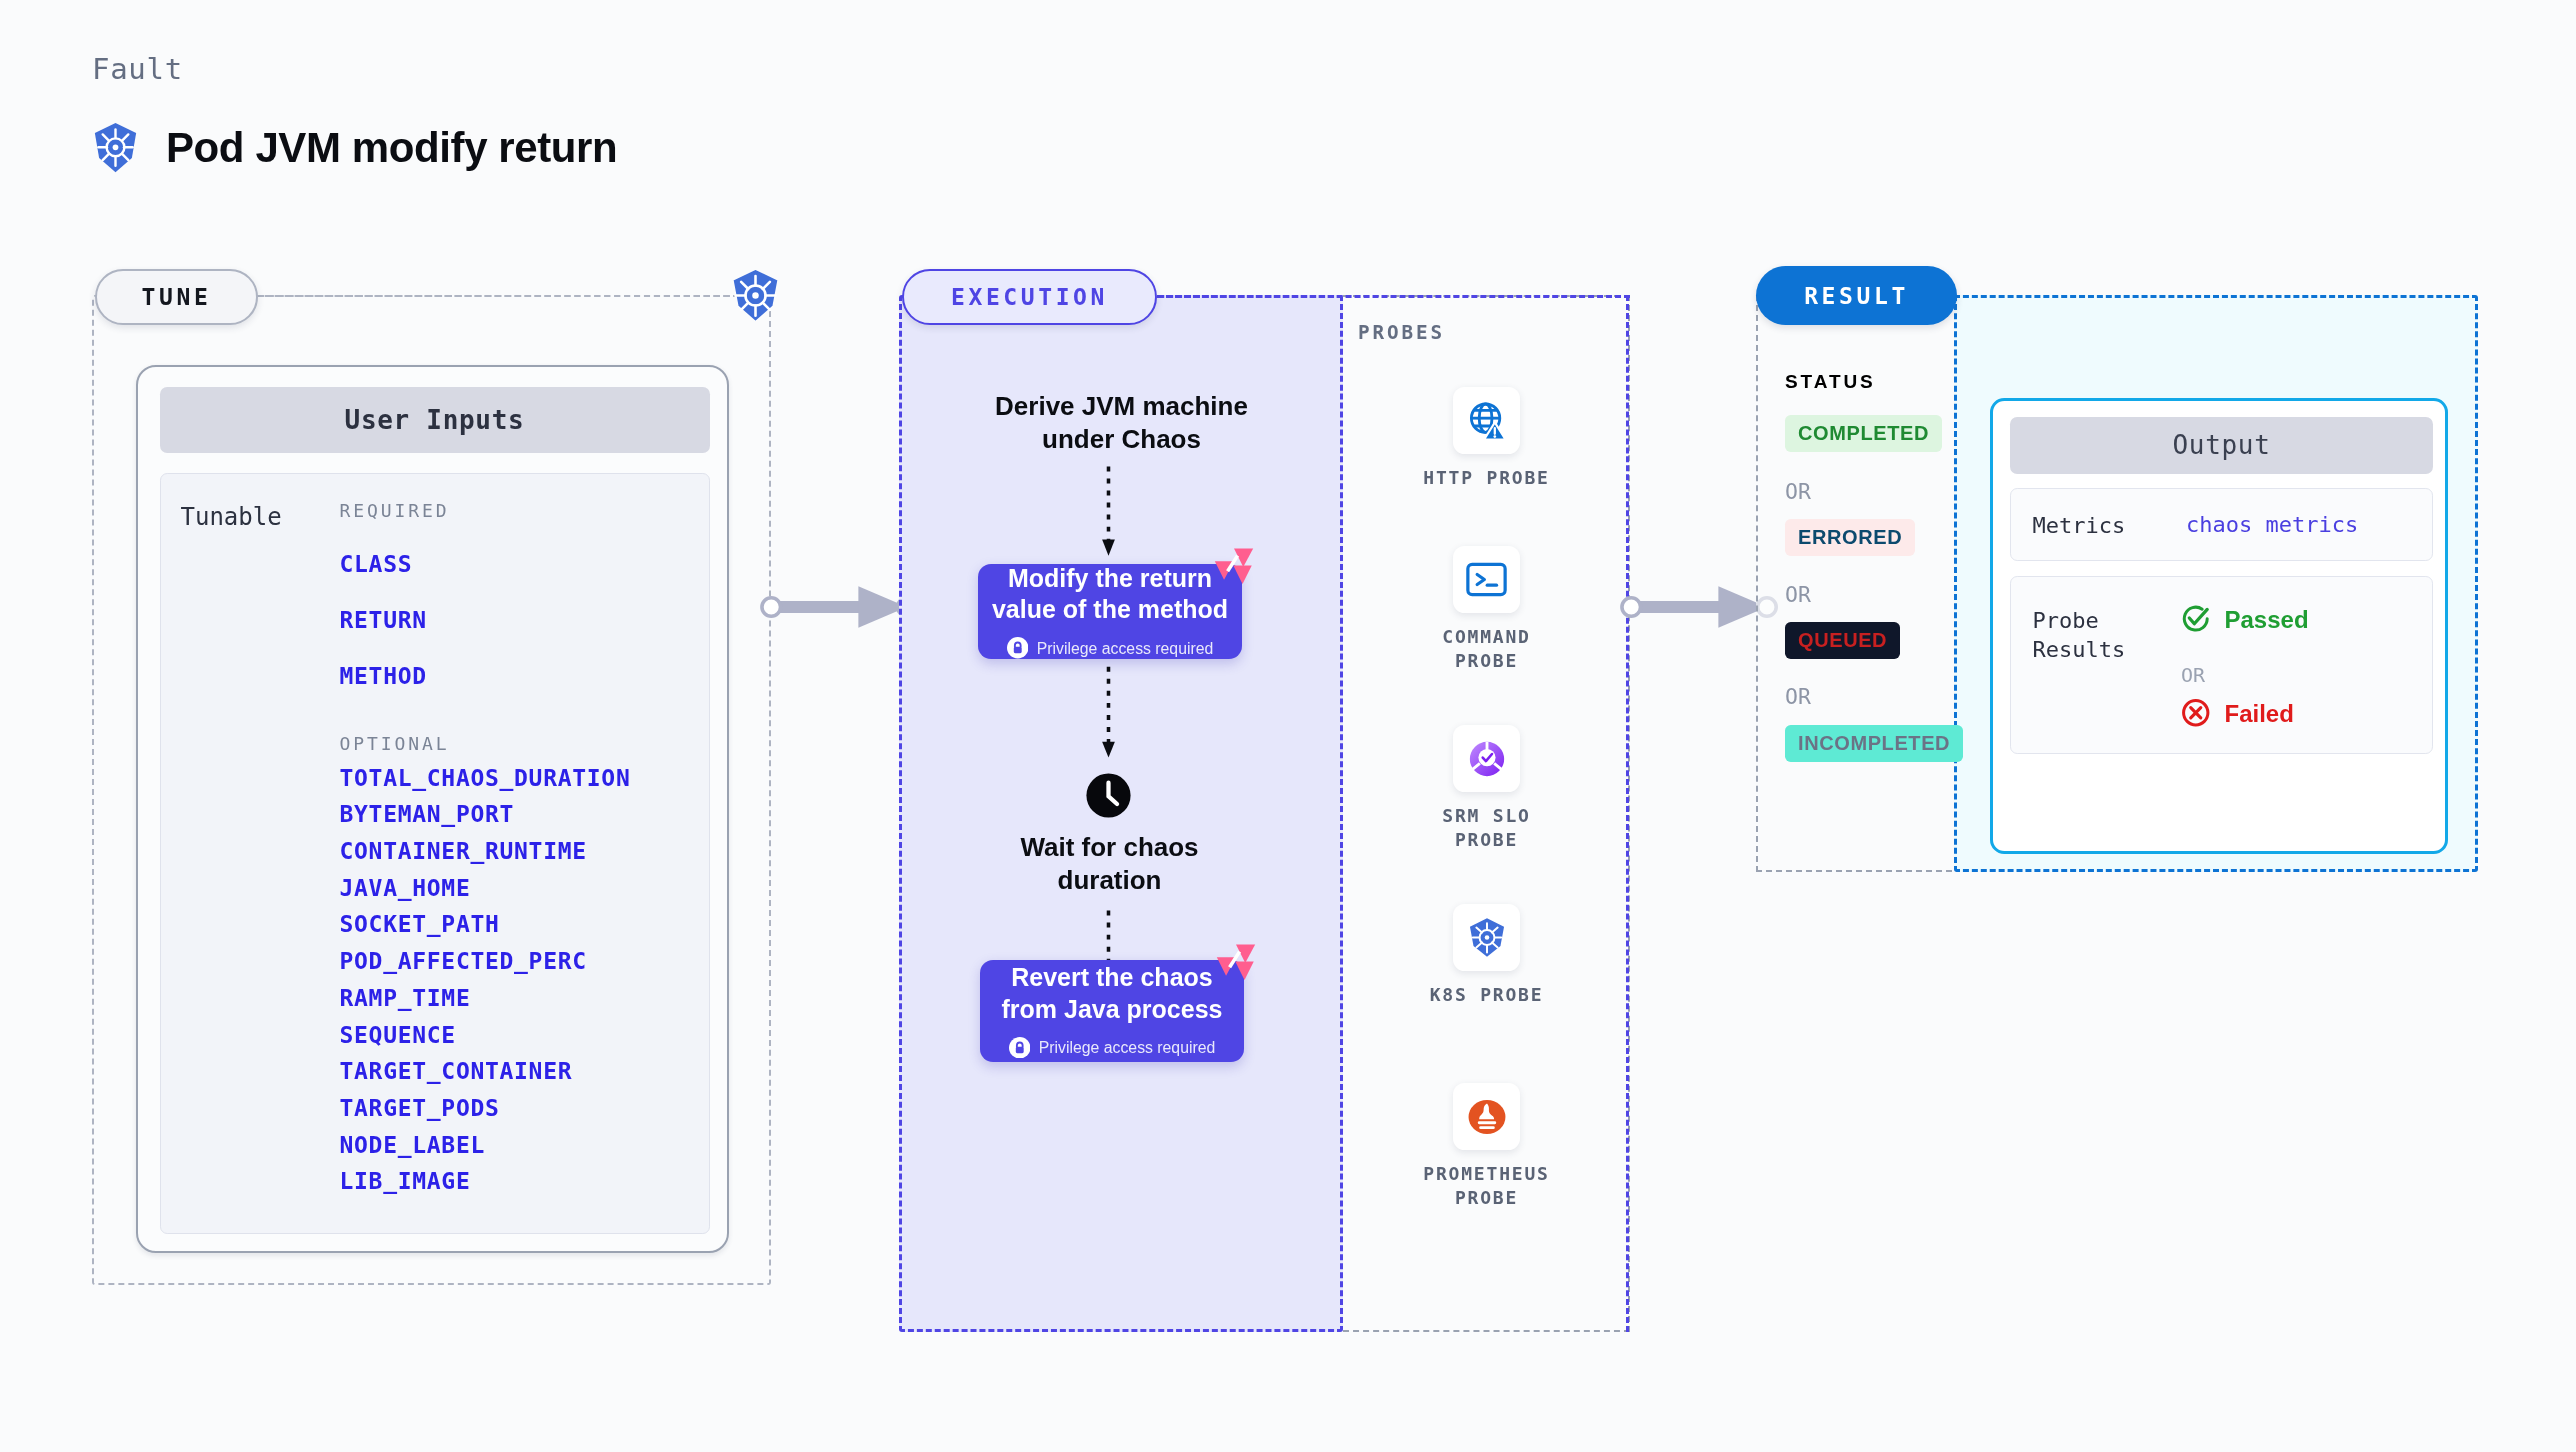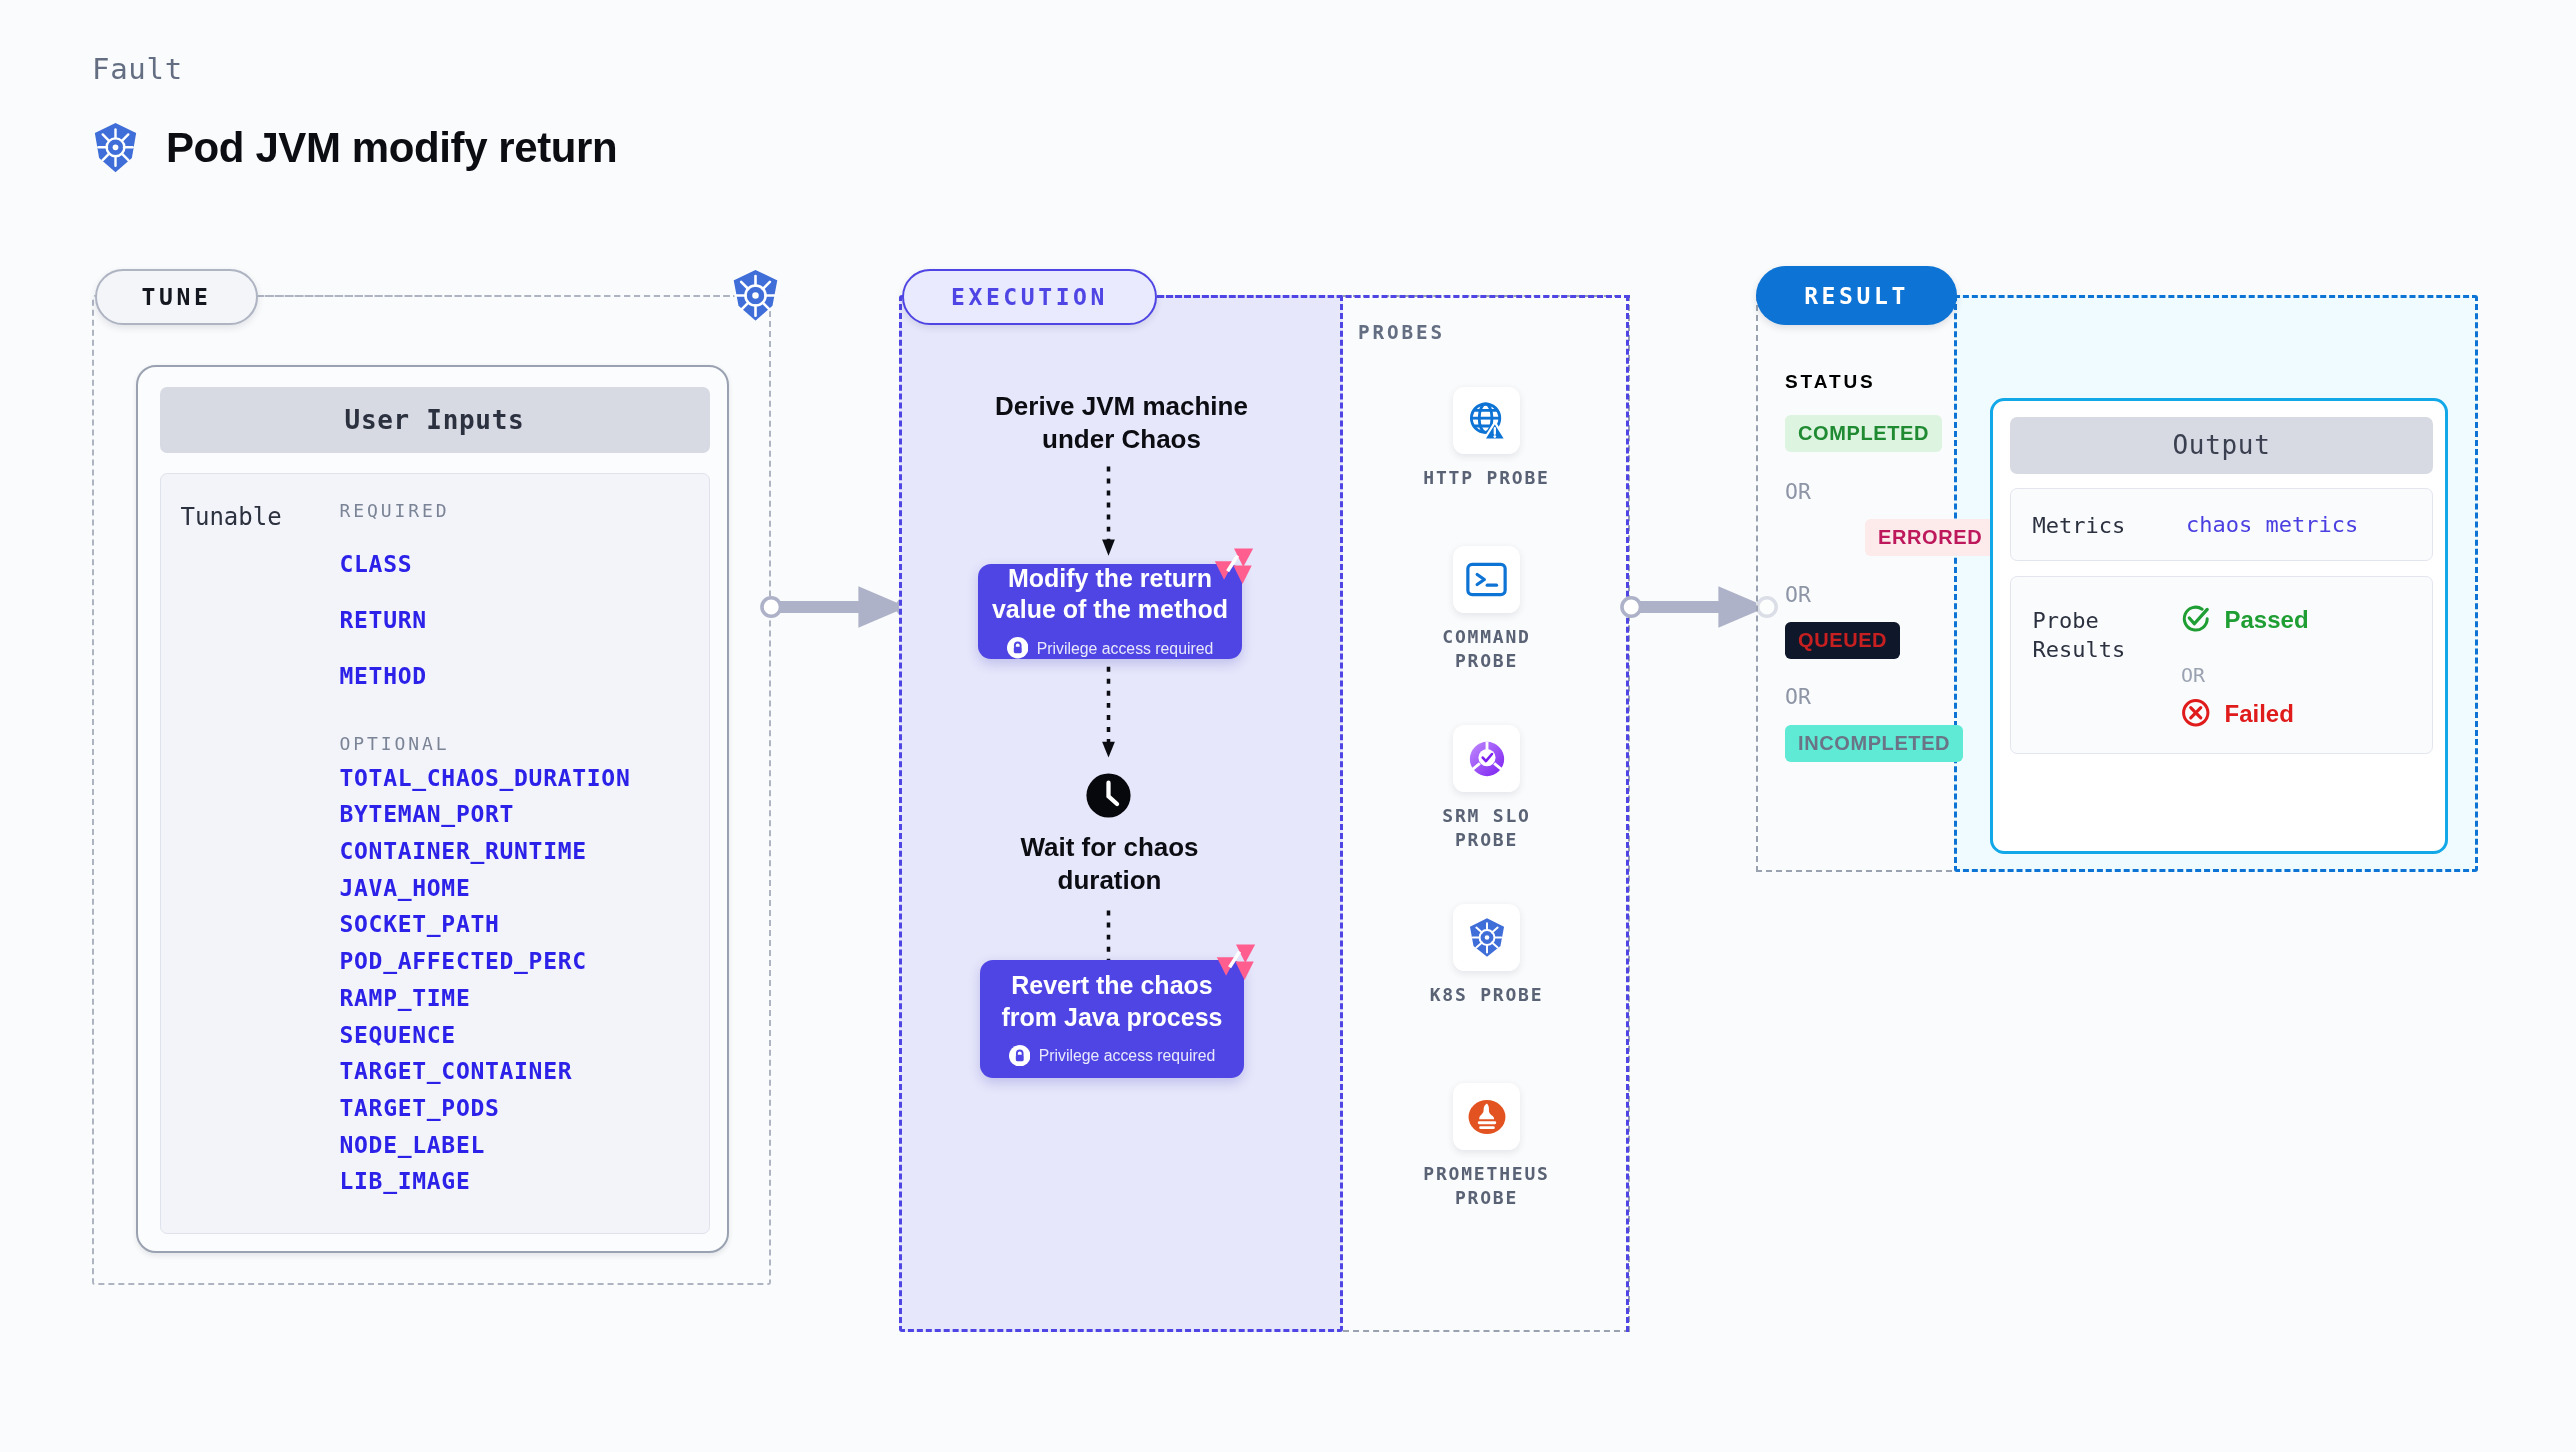--- a/index.html
+++ b/index.html
@@ -342,21 +342,21 @@
       <path d="M33 15 V34 L45 45" stroke="#fff" stroke-width="6" fill="none" stroke-linecap="round"></path>
     </svg>
   </div>
   <div class="step-title" style="left:923px; top:831px;">Wait for chaos<br>duration</div>
 
   <svg class="arrow" style="left:1100px; top:910px;" width="17" height="79" viewBox="0 0 24 110">
     <line x1="12" y1="0" x2="12" y2="86" stroke="#0b0d12" stroke-width="5" stroke-dasharray="7 10"></line>
     <polygon points="3,84 21,84 12,106" fill="#0b0d12"></polygon>
   </svg>
 
-  <div class="pbox" style="left:980px; top:960px; width:264px; height:118px;">
+  <div class="pbox" style="left:980px; top:960px; width:264px; height:102px;">
     <div class="pbox-text">Revert the chaos<br>from Java process</div>
     <div class="priv">
       <span>
         <svg width="21.5" height="21.5" viewBox="0 0 30 30">
           <circle cx="15" cy="15" r="15" fill="#fff"></circle>
           <path d="M11 14 v-2.4a4 4 0 0 1 8 0V14" fill="none" stroke="#4f45e4" stroke-width="2.6"></path>
           <rect x="9.5" y="13.5" width="11" height="9" rx="2" fill="#4f45e4"></rect>
         </svg>
       </span>
       <span class="priv-text">Privilege access required</span>
@@ -458,21 +458,21 @@
     <circle cx="208" cy="35" r="13" fill="#fff" stroke="#aeb2c8" stroke-width="5"></circle>
   </svg>
 
   <div class="status-region"></div>
   <div class="result-region"></div>
   <div class="pill pill-result">RESULT</div>
   <div class="status-label">STATUS</div>
 
   <div class="badge" id="st0" style="left: 1785px; top: 415px; color: rgb(31, 138, 50); background: rgb(221, 245, 224);">COMPLETED</div>
   <div class="or-text" style="left:1785px; top:479px;">OR</div>
-  <div class="badge" id="st1" style="left: 1865px; top: 519px; color: #be185d; background: rgb(253, 234, 234);">ERRORED</div>
+  <div class="badge" id="st1" style="left: 1785px; top: 519px; color: #0c4a6e; background: rgb(253, 234, 234);">ERRORED</div>
   <div class="or-text" style="left:1785px; top:582px;">OR</div>
   <div class="badge" id="st2" style="left: 1785px; top: 622px; color: rgb(200, 32, 32); background: #0f172a;">QUEUED</div>
   <div class="or-text" style="left:1785px; top:684px;">OR</div>
   <div class="badge" id="st3" style="left: 1785px; top: 725px; color: rgb(107, 115, 134); background: #5eead4;">INCOMPLETED</div>
 
   <div class="output-card">
     <div class="out-header">Output</div>
     <div class="out-row" style="top:87px; height:73px;">
       <div class="out-key" style="left:21.5px; top:23px;">Metrics</div>
       <div class="out-val-link" style="left:175px; top:23px;">chaos metrics</div>

